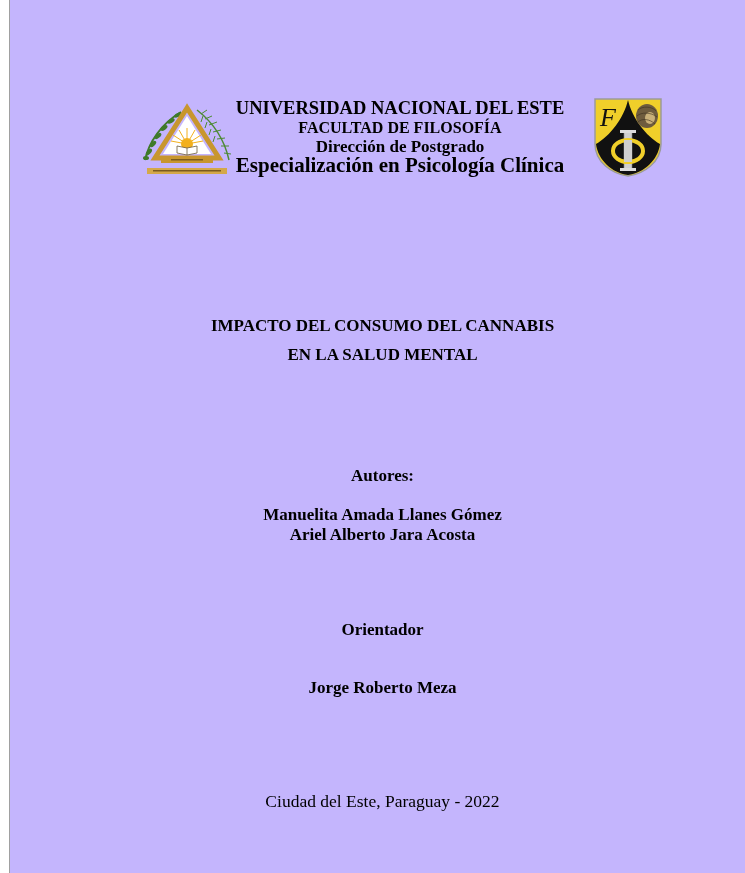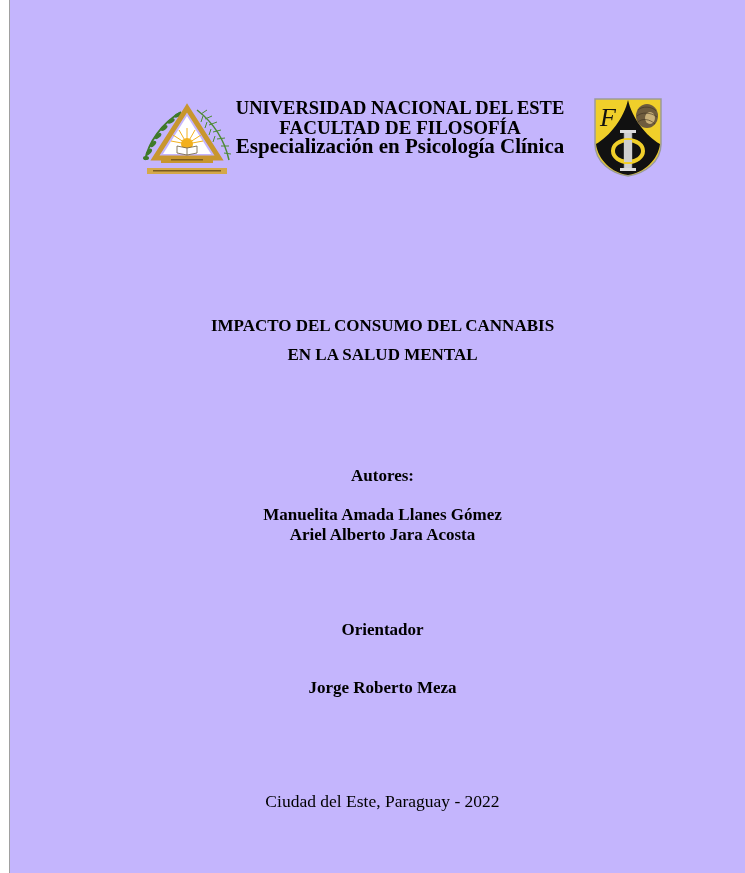--- a/index.html
+++ b/index.html
@@ -45,21 +45,21 @@
     .header {
       position: absolute;
       left: 225px;
       top: 99px;
       width: 330px;
       text-align: center;
       font-weight: bold;
       line-height: 19px;
     }
     .header .h1 { font-size: 18.5px; }
-    .header .h2 { font-size: 19px; }
+    .header .h2 { font-size: 16px; }
     .header .h3 { font-size: 17px; }
     .header .h4 { font-size: 21px; }
     .block {
       position: absolute;
       left: 0;
       width: 745px;
       text-align: center;
       font-weight: bold;
       font-size: 17px;
     }
@@ -141,20 +141,21 @@
       <g fill="#7a5a1e">
         <rect x="30" y="57" width="32" height="1.5"></rect>
         <rect x="12" y="68" width="68" height="1.5"></rect>
       </g>
     </svg>
   </div>
 
   <div class="header">
     <span class="line h1">UNIVERSIDAD NACIONAL DEL ESTE</span>
     <span class="line h2">FACULTAD DE FILOSOFÍA</span>
+    <span class="line h3">Dirección de Postgrado</span>
     <span class="line h4">Especialización en Psicología Clínica</span>
   </div>
 
   <div class="logo-right">
     <svg width="72" height="82" viewBox="0 0 72 82" xmlns="http://www.w3.org/2000/svg">
 
       <path d="M3 3 L69 3 L69 48 C69 66, 52 78, 36 80 C20 78, 3 66, 3 48 Z" fill="#f0cf2a" stroke="#9a9a9a" stroke-width="1.5"></path>
 
       <path d="M36 4 C32 22, 18 40, 4 48 C6 64, 20 77, 36 79 C52 77, 66 64, 68 48 C54 40, 40 22, 36 4 Z" fill="#111111"></path>
 

